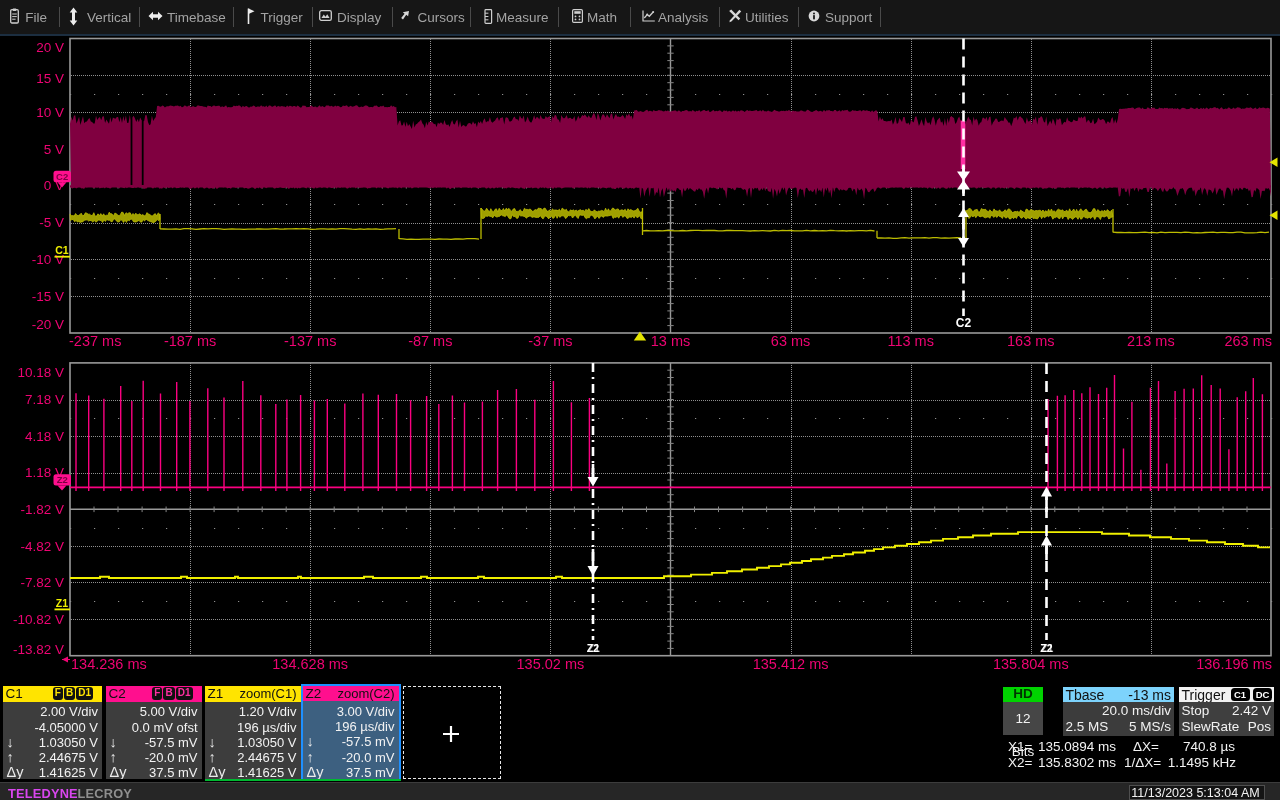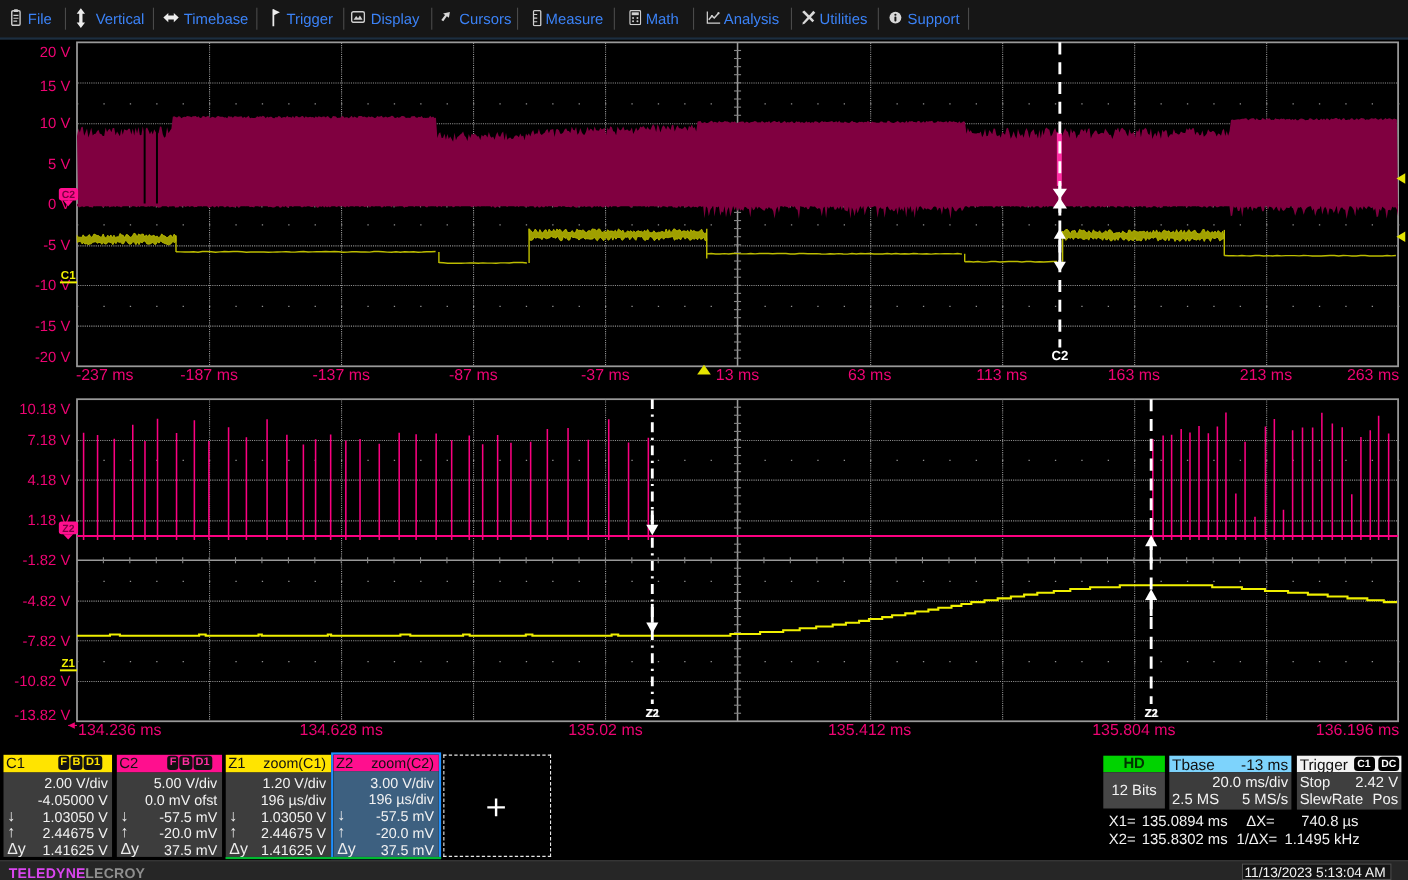--- a/index.html
+++ b/index.html
@@ -1,19 +1,19 @@
 <!DOCTYPE html>
 <html><head><meta charset="utf-8"><style>
 * { margin:0; padding:0; box-sizing:border-box; }
 html,body { width:1280px; height:800px; background:#000; overflow:hidden;
   font-family:"Liberation Sans", sans-serif; }
 #menubar { position:absolute; left:0; top:0; width:1280px; height:36px; background:#161616;
   border-bottom:2px solid #1c2e40; }
 .mi { position:absolute; top:6px; }
-.ml { position:absolute; top:9.5px; font-size:13.5px; color:#3b82f6; }
+.ml { position:absolute; top:9.5px; font-size:13.5px; color:#a3a3a3; }
 .msep { position:absolute; top:7px; width:1px; height:20px; background:#4a4a4a; }
 #gfx { position:absolute; left:0; top:0; }
 .dbox { position:absolute; top:686px; height:93.3px; overflow:hidden; }
 .dhdr { height:15.6px; color:#111; font-size:13px; display:flex; align-items:center; padding:0 3px; position:relative;}
 .dname { font-size:13.5px; }
 .bdgs { position:absolute; right:9px; top:1.2px; display:flex; gap:1px; }
 .bdg { background:#111; border-radius:3px; font-size:10px; font-weight:bold; padding:0px 2px; height:12.5px; line-height:12.5px; display:inline-block; }
 .dzoom { position:absolute; right:4px; font-size:13px; }
 .dbody { height:77.7px; padding:2.4px 0 0 0; }
 .drow { height:15.05px; position:relative; color:#f2f2f2; font-size:13px; }
@@ -535,21 +535,21 @@
         <span class="dval">37.5 mV</span>
       </div>
 </div>
   </div>
 <div style="position:absolute;left:300.5px;top:779.3px;width:100px;height:1.8px;background:#00b830"></div>
 <div style="position:absolute;left:403px;top:686px;width:97.5px;height:93px;border:1.6px dashed #e8e8e8;background:#000;"></div>
 <svg style="position:absolute;left:441px;top:724px" width="20" height="20" viewBox="0 0 20 20">
     <path d="M10 2 V18 M2 10 H18" stroke="#fff" stroke-width="2.2"></path>
   </svg>
 
-<div class="rpanel" style="left:1003px;top:687px;width:56px;">
+<div class="rpanel" style="left:1003px;top:687px;width:40px;">
   <div style="height:14.6px;background:#00d300;color:#062;text-align:center;font-weight:bold;color:#003300;font-size:13.5px;line-height:14.5px;">HD</div>
   <div style="height:33.4px;background:#464646;text-align:center;line-height:33px;">12 Bits</div>
 </div>
 <div class="rpanel" style="left:1062.5px;top:687px;width:111.5px;">
   <div style="height:14.6px;background:#7dd3fc;color:#111;position:relative;">
       <span style="position:absolute;left:3px;top:0px;font-size:14px;">Tbase</span>
       <span style="position:absolute;right:3px;top:0;font-size:14px;">-13 ms</span>
     </div>
   <div style="height:34.4px;background:#3c3c3c;position:relative;">
     <span style="position:absolute;right:3px;top:1px;">20.0 ms/div</span>

